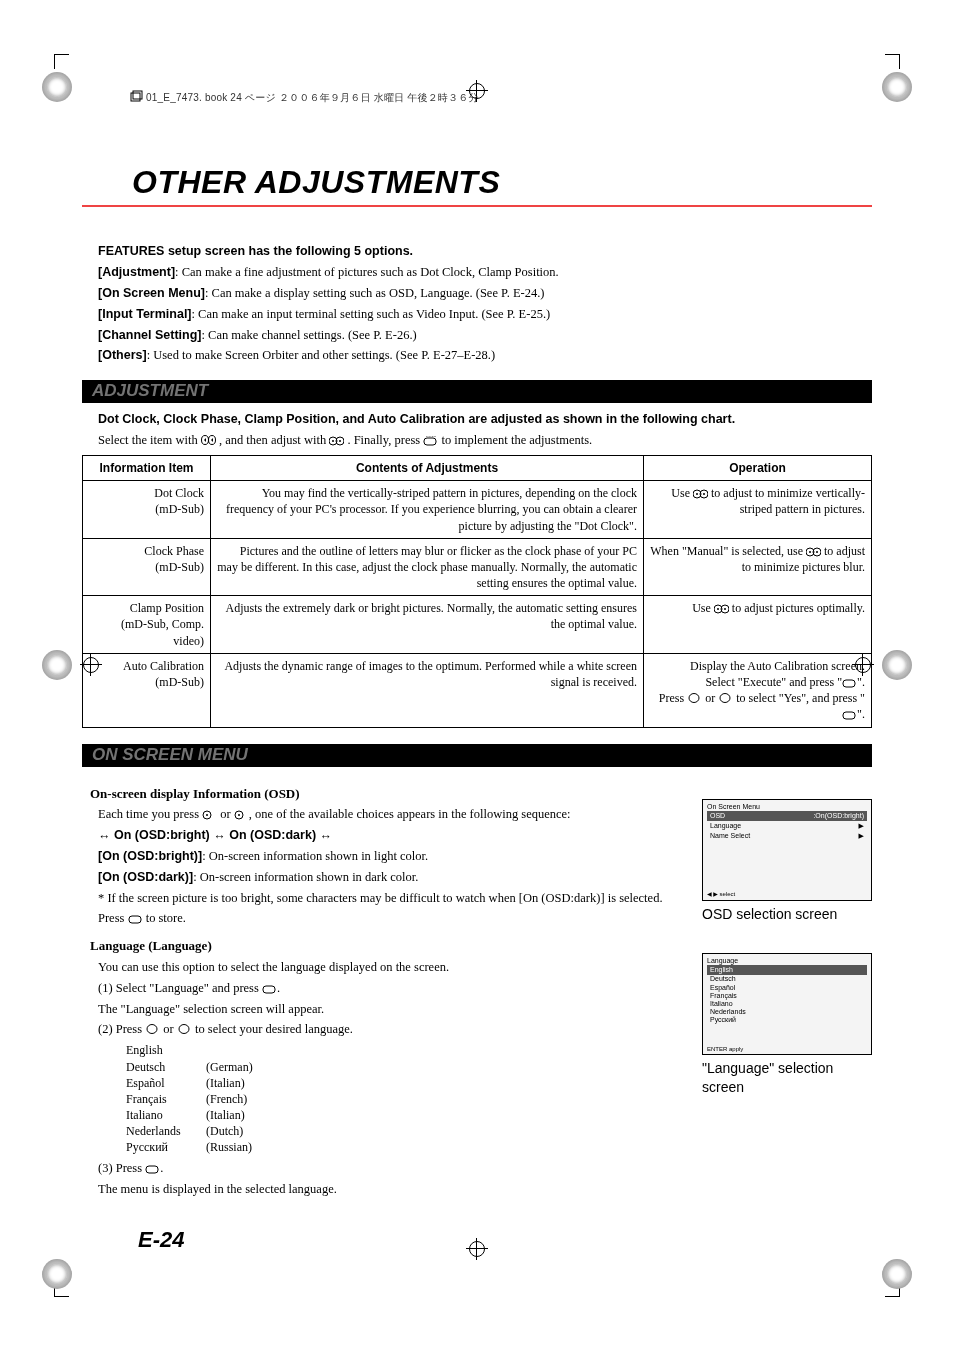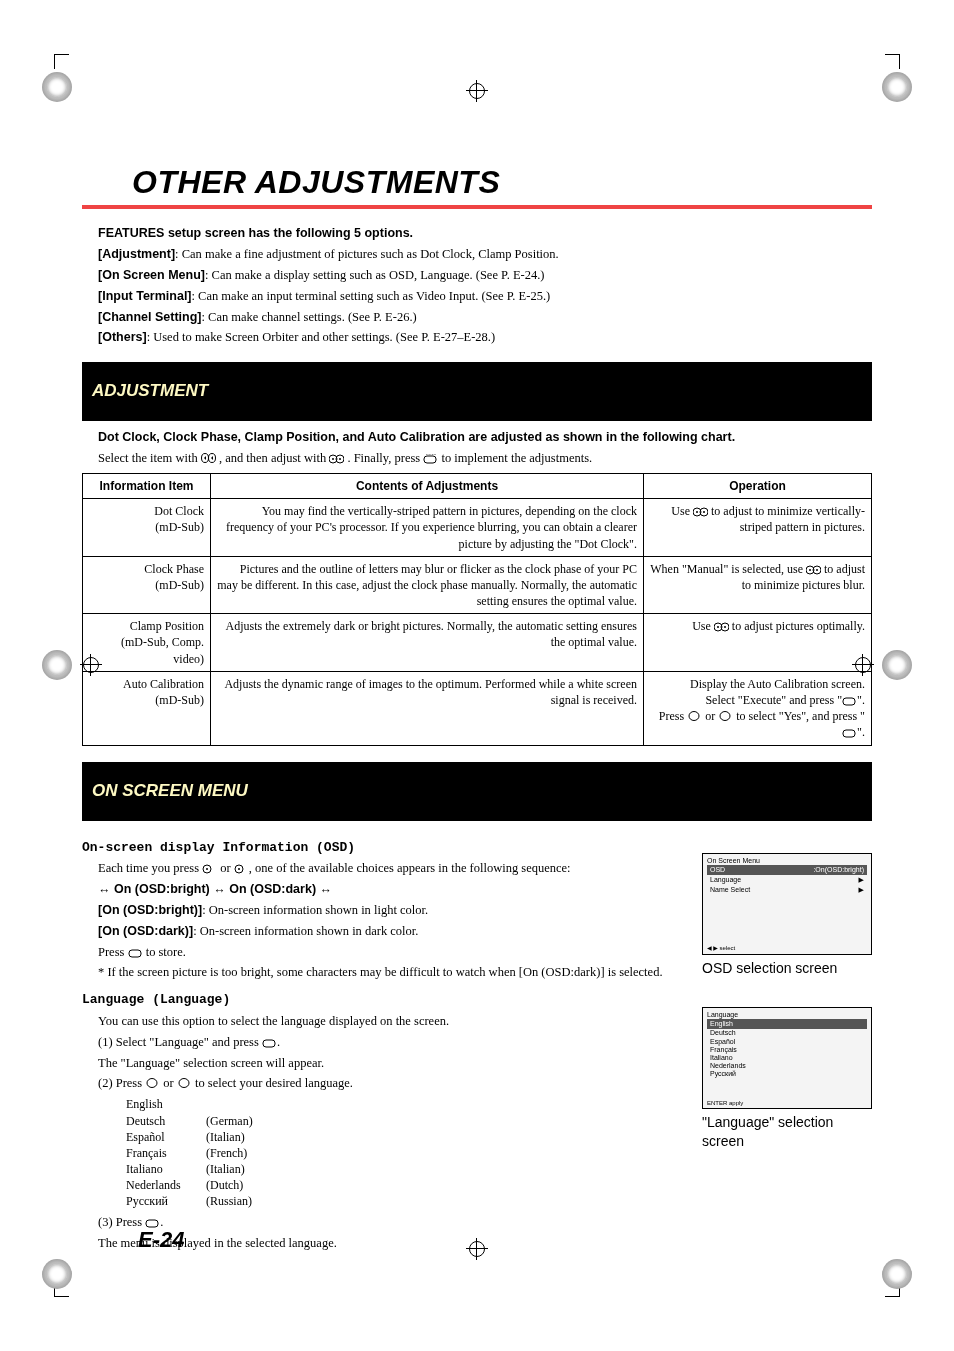--- a/index.html
+++ b/index.html
@@ -19,35 +19,35 @@
   .cross:before,.cross:after{content:"";position:absolute;background:#000}
   .cross:before{left:10px;top:0;width:1px;height:22px}
   .cross:after{top:10px;left:0;height:1px;width:22px}
   .cross .ring{position:absolute;inset:3px;border:1px solid #000;border-radius:50%}
   .cross.top{top:80px;left:466px}
   .cross.ml{top:654px;left:80px}.cross.mr{top:654px;right:80px}
   .cross.mid{top:1238px;left:466px}
   .meta{position:absolute;top:90px;left:130px;font-size:10px;color:#333;font-family:sans-serif;letter-spacing:.02em}
   .meta svg{vertical-align:middle}
   .content{margin-top:70px}
-  .title-block{border-bottom:4px solid #ef4444;display:flex;align-items:flex-start;margin-bottom:16px}
+  .title-block{border-bottom:2px solid #ef4444;display:flex;align-items:flex-start;margin-bottom:36px}
   .title-block .bar{width:36px;background:#000}
   .title-block h1{margin:0 0 0 14px;font-family:Arial,Helvetica,sans-serif;font-weight:bold;font-style:italic;font-size:32px;letter-spacing:.5px;padding:6px 0 4px}
   .body{font-size:12.5px;line-height:1.35}
   .body p{margin:4px 16px}
   .indent1{margin-left:24px}
   .indent2{margin-left:44px}
   .bold{font-family:Arial,Helvetica,sans-serif;font-weight:bold}
-  .sect-bar{background:#000;color:#fef9c3;font-family:Arial,Helvetica,sans-serif;font-weight:bold;font-style:italic;font-size:17px;padding:18px 10px;margin:16px 0 8px}
+  .sect-bar{background:#000;color:#737373;font-family:Arial,Helvetica,sans-serif;font-weight:bold;font-style:italic;font-size:17px;padding:0 10px;margin:16px 0 8px}
   table.adj{border-collapse:collapse;width:100%;margin:6px 0 12px;font-size:12px}
   table.adj th,table.adj td{border:1px solid #000;padding:4px 6px;vertical-align:top;text-align:right}
   table.adj th{font-family:Arial,Helvetica,sans-serif;font-weight:bold;text-align:center}
   table.adj td.n{width:115px}
   table.adj td.o{width:215px}
-  .sub-h{font-family:Liberation Mono, monospace;font-weight:bold;font-size:13px;margin:10px 0 2px}
+  .sub-h{font-family:Liberation Serif, serif;font-weight:bold;font-size:13px;margin:10px 8px 2px}
   .two-col{display:flex;gap:20px}
   .two-col .left{flex:1}
   .two-col .right{width:170px;font-size:10px;font-family:Arial,Helvetica,sans-serif}
   .osd-box{border:1px solid #000;background:#f4f4f4;height:100px;margin-bottom:4px;position:relative;font-size:7px;line-height:1.15}
   .osd-box .r{display:flex}
   .osd-box .l{flex:1;padding:1px 3px}
   .osd-box .v{padding:1px 3px}
   .osd-box .hl{background:#555;color:#fff}
   .osd-box .ft{position:absolute;bottom:2px;left:4px;font-size:6px}
   .caption{font-size:14px;margin:2px 0 16px}
@@ -96,20 +96,27 @@
   <div class="cross ml">
       <div class="ring"></div>
     </div>
   <div class="cross mr">
       <div class="ring"></div>
     </div>
   <div class="cross mid">
       <div class="ring"></div>
     </div>
 
+  <div class="meta">
+    <svg width="13" height="13" style="vertical-align:-2px">
+        <rect x="1" y="3" width="9" height="8" fill="none" stroke="#000"></rect>
+        <rect x="3" y="1" width="9" height="8" fill="none" stroke="#000"></rect>
+      </svg>
+    <span>01_E_7473. book  24 ページ  ２００６年９月６日  水曜日  午後２時３６分</span>
+  </div>
 
   <div class="content">
     <div class="title-block">
       <div class="bar"></div>
       <h1>OTHER ADJUSTMENTS</h1>
     </div>
 
     <div class="body">
       <p class="bold">FEATURES setup screen has the following 5 options.</p>
       <p class="indent1"><span class="bold">[Adjustment]</span><span>: Can make a fine adjustment of pictures such as Dot Clock, Clamp Position.</span></p>
@@ -212,24 +219,24 @@
                 <circle cx="5" cy="5" r="4" fill="none" stroke="#000"></circle>
                 <circle cx="5" cy="5" r="1"></circle>
               </svg><span> or </span><svg class="btn-glyph">
                 <circle cx="5" cy="5" r="4" fill="none" stroke="#000"></circle>
                 <circle cx="5" cy="5" r="1"></circle>
               </svg><span>, one of the available choices appears in the following sequence:</span>
           </p>
           <p class="indent2 bold">↔<span> On (OSD:bright) ↔ On (OSD:dark) ↔</span></p>
           <p class="indent2"><span class="bold">[On (OSD:bright)]</span><span>:  On-screen information shown in light color.</span></p>
           <p class="indent2"><span class="bold">[On (OSD:dark)]</span><span>:    On-screen information shown in dark color.</span></p>
+          <p class="indent1">* If the screen picture is too bright, some characters may be difficult to watch when [On (OSD:dark)] is selected.</p>
           <p class="indent1"><span>Press </span><svg class="btn-glyph">
                 <rect x="1" y="2" width="12" height="7" rx="3" fill="none" stroke="#000"></rect>
               </svg><span> to store.</span></p>
-          <p class="indent1">* If the screen picture is too bright, some characters may be difficult to watch when [On (OSD:dark)] is selected.</p>
 
           <div class="sub-h">Language (Language)</div>
           <p class="indent1">You can use this option to select the language displayed on the screen.</p>
           <p class="indent1"><span>(1) Select "Language" and press </span><svg class="btn-glyph">
                 <rect x="1" y="2" width="12" height="7" rx="3" fill="none" stroke="#000"></rect>
               </svg><span>.</span></p>
           <p class="indent2">The "Language" selection screen will appear.</p>
           <p class="indent1"><span>(2) Press </span><svg class="arr-lr">
                 <ellipse cx="7" cy="5" rx="5" ry="4.5" fill="none" stroke="#000"></ellipse>
               </svg><span> or </span><svg class="arr-lr">

